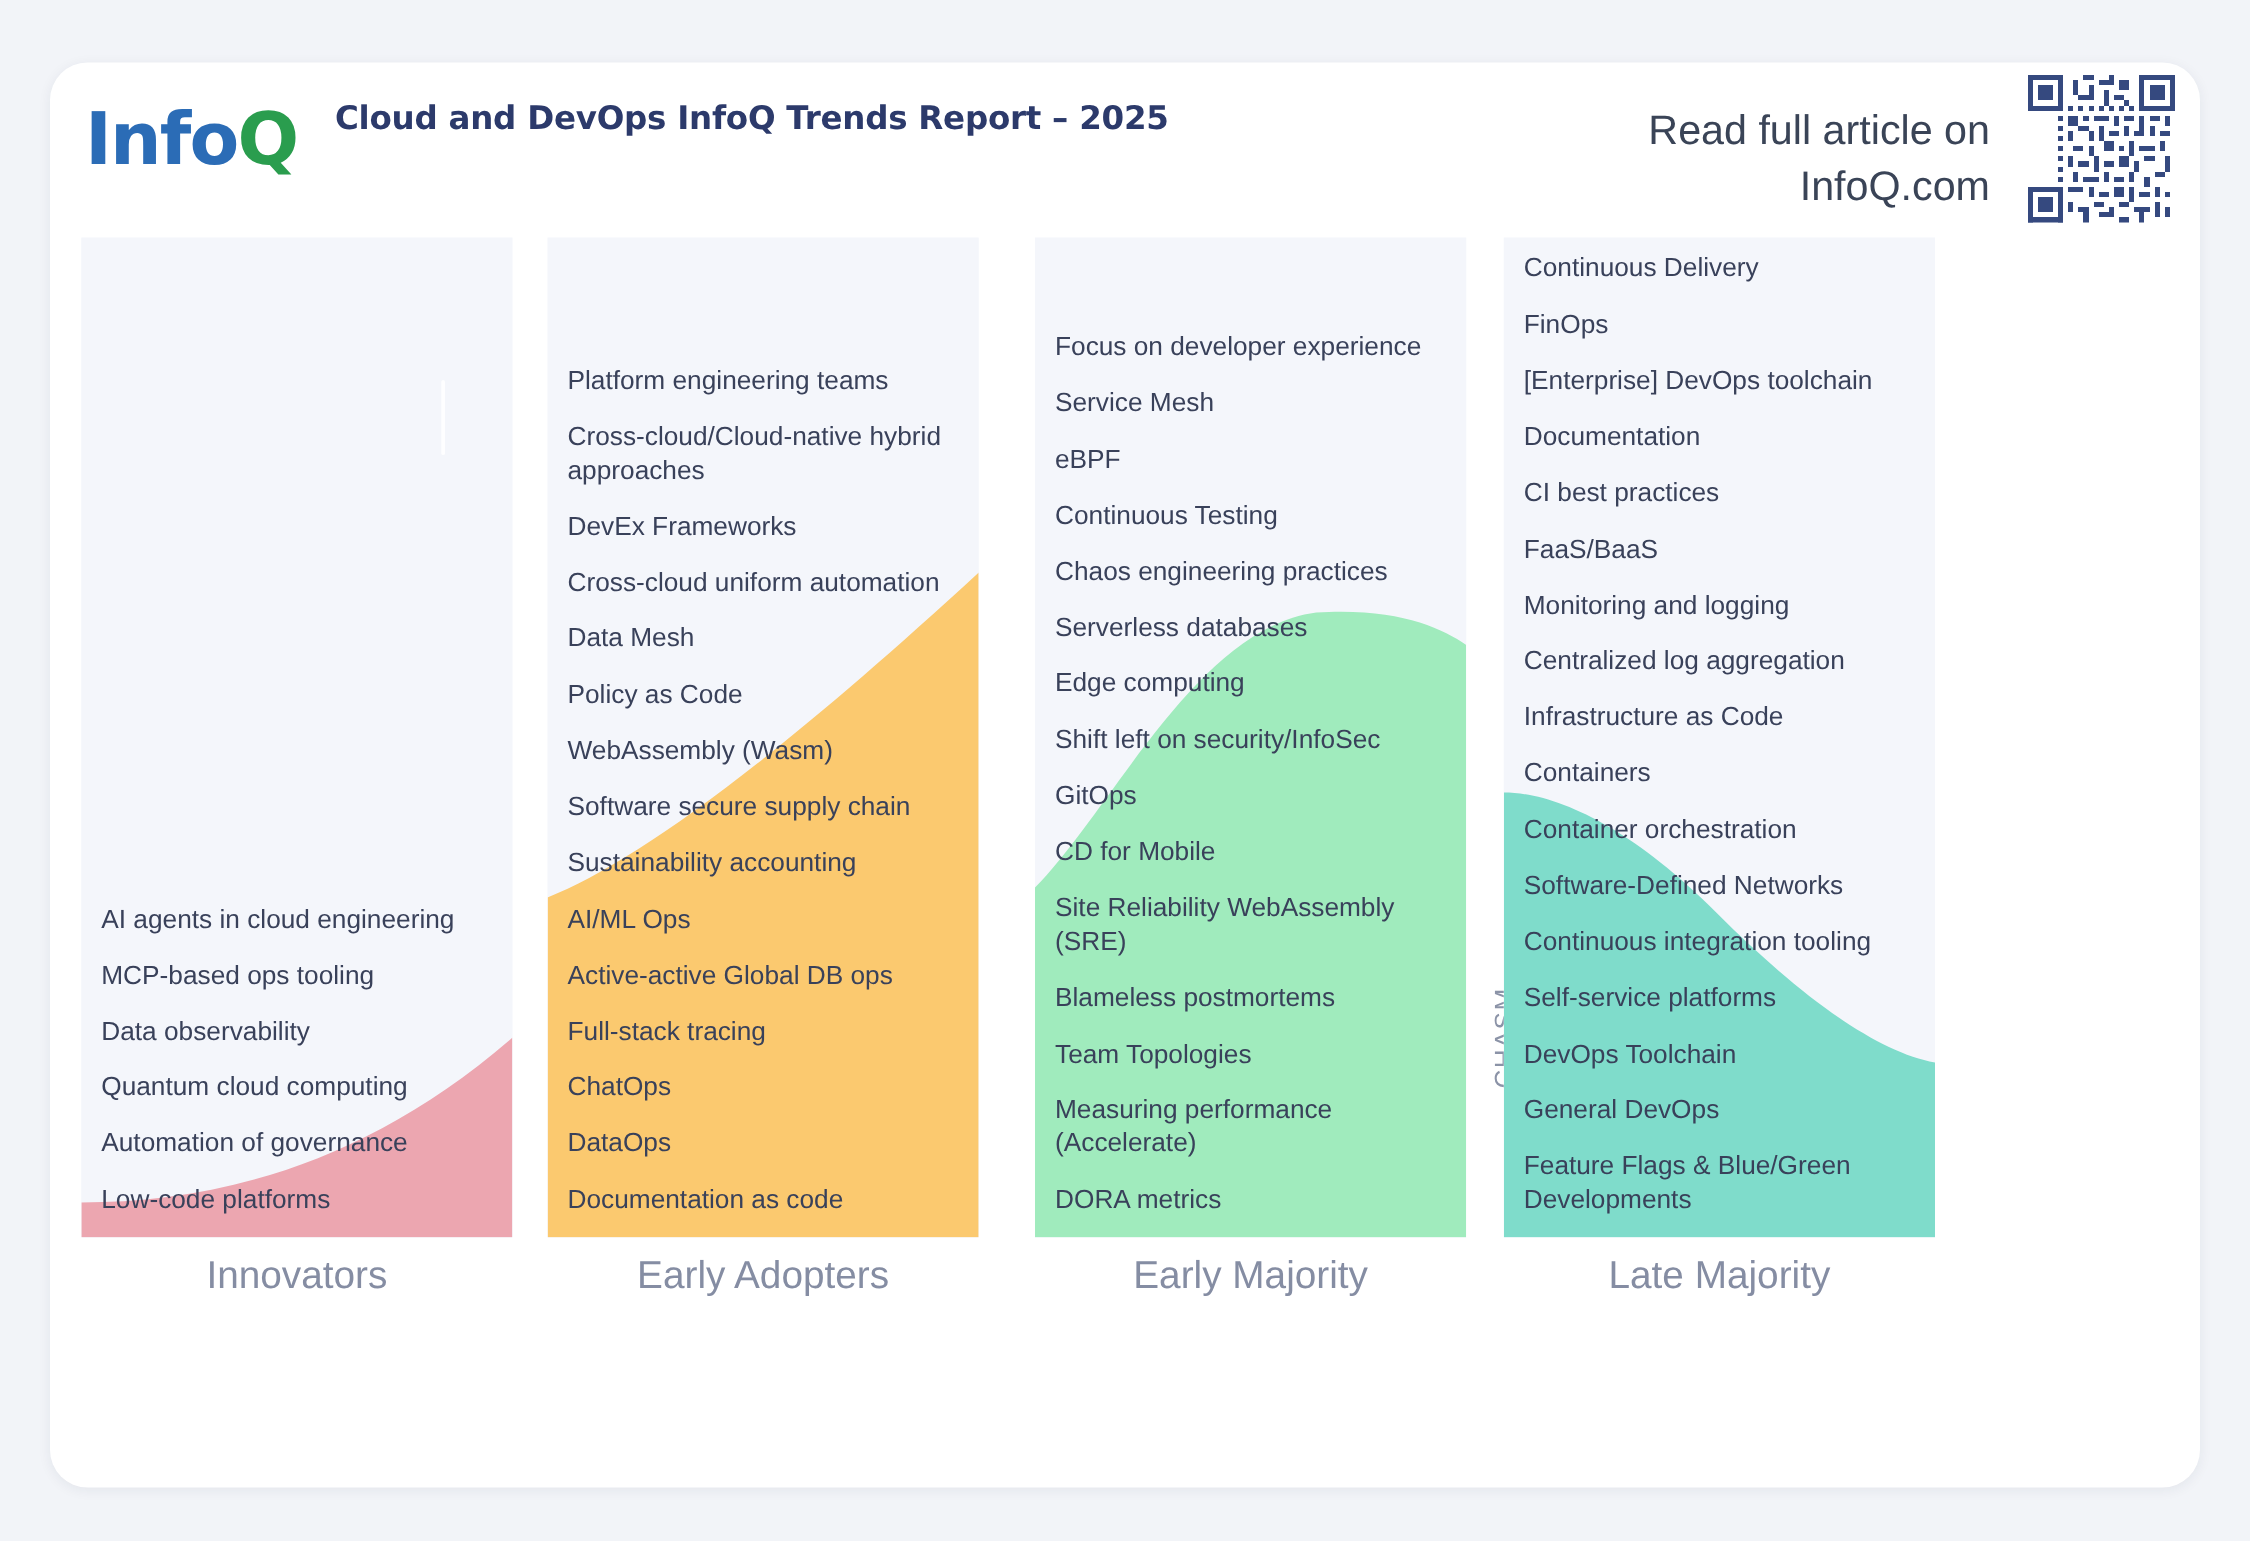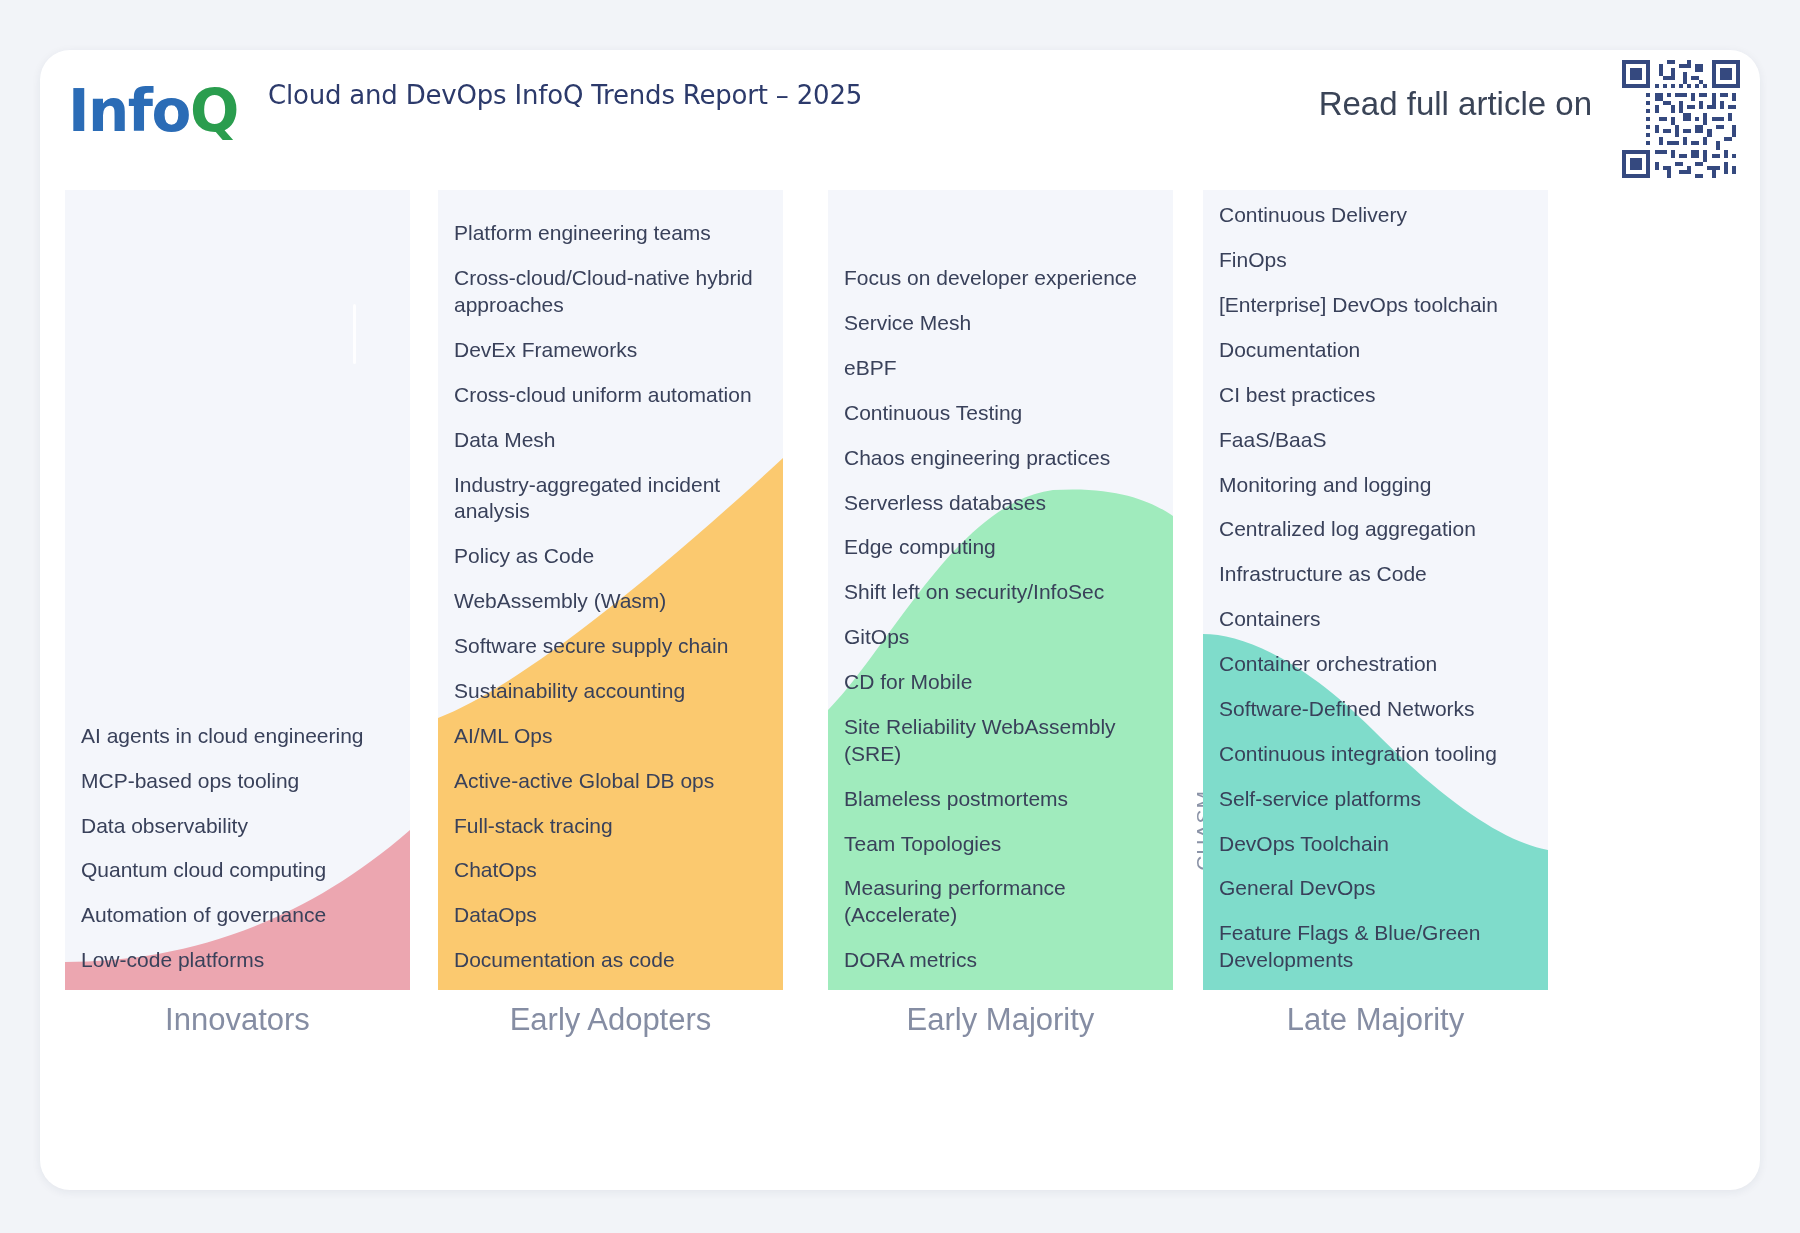--- a/index.html
+++ b/index.html
@@ -46,21 +46,21 @@
   .logo .info { color: #2b6cb6; }
   .logo .q { color: #2a9d4e; }
 
   .title-block {
     position: absolute;
     left: 228px;
     top: 30px;
   }
   .report-title {
     font-size: 26px;
-    font-weight: 400;
+    font-weight: 700;
     color: #2c3a6b;
     letter-spacing: -0.2px;
     margin: 0 0 12px 0;
     font-family: "DejaVu Sans", sans-serif;
   }
   .report-url {
     font-size: 21px;
     color: #3a4a63;
     margin: 0;
     font-weight: 400;
@@ -157,20 +157,21 @@
       <div class="logo">
         <span class="info">Info</span><span class="q">Q</span>
       </div>
 
       <div class="title-block">
         <div class="report-title">Cloud and DevOps InfoQ Trends Report – 2025</div>
       </div>
 
       <div class="read-block">
         <div>Read full article on</div>
+        <div>InfoQ.com</div>
       </div>
 
       <div class="qr">
         <svg viewBox="0 0 29 29" width="118" height="118" shape-rendering="crispEdges" aria-hidden="true">
           <rect width="29" height="29" fill="#ffffff"></rect>
           <g fill="#35497f">
 
             <rect x="0" y="0" width="7" height="1"></rect>
               <rect x="0" y="6" width="7" height="1"></rect>
             <rect x="0" y="0" width="1" height="7"></rect>
@@ -308,21 +309,20 @@
             <svg viewBox="0 0 345 800" preserveAspectRatio="none">
               <path d="M0,800 L0,528 C70,500 180,420 345,268 L345,800 Z" fill="#fbc96f"></path>
             </svg>
           </div>
           <div class="items">
             <div class="item">Platform engineering teams</div>
             <div class="item">Cross-cloud/Cloud-native hybrid approaches</div>
             <div class="item">DevEx Frameworks</div>
             <div class="item">Cross-cloud uniform automation</div>
             <div class="item">Data Mesh</div>
-            <div class="item">Industry-aggregated incident analysis</div>
             <div class="item">Policy as Code</div>
             <div class="item">WebAssembly (Wasm)</div>
             <div class="item">Software secure supply chain</div>
             <div class="item">Sustainability accounting</div>
             <div class="item">AI/ML Ops</div>
             <div class="item">Active-active Global DB ops</div>
             <div class="item">Full-stack tracing</div>
             <div class="item">ChatOps</div>
             <div class="item">DataOps</div>
             <div class="item">Documentation as code</div>

